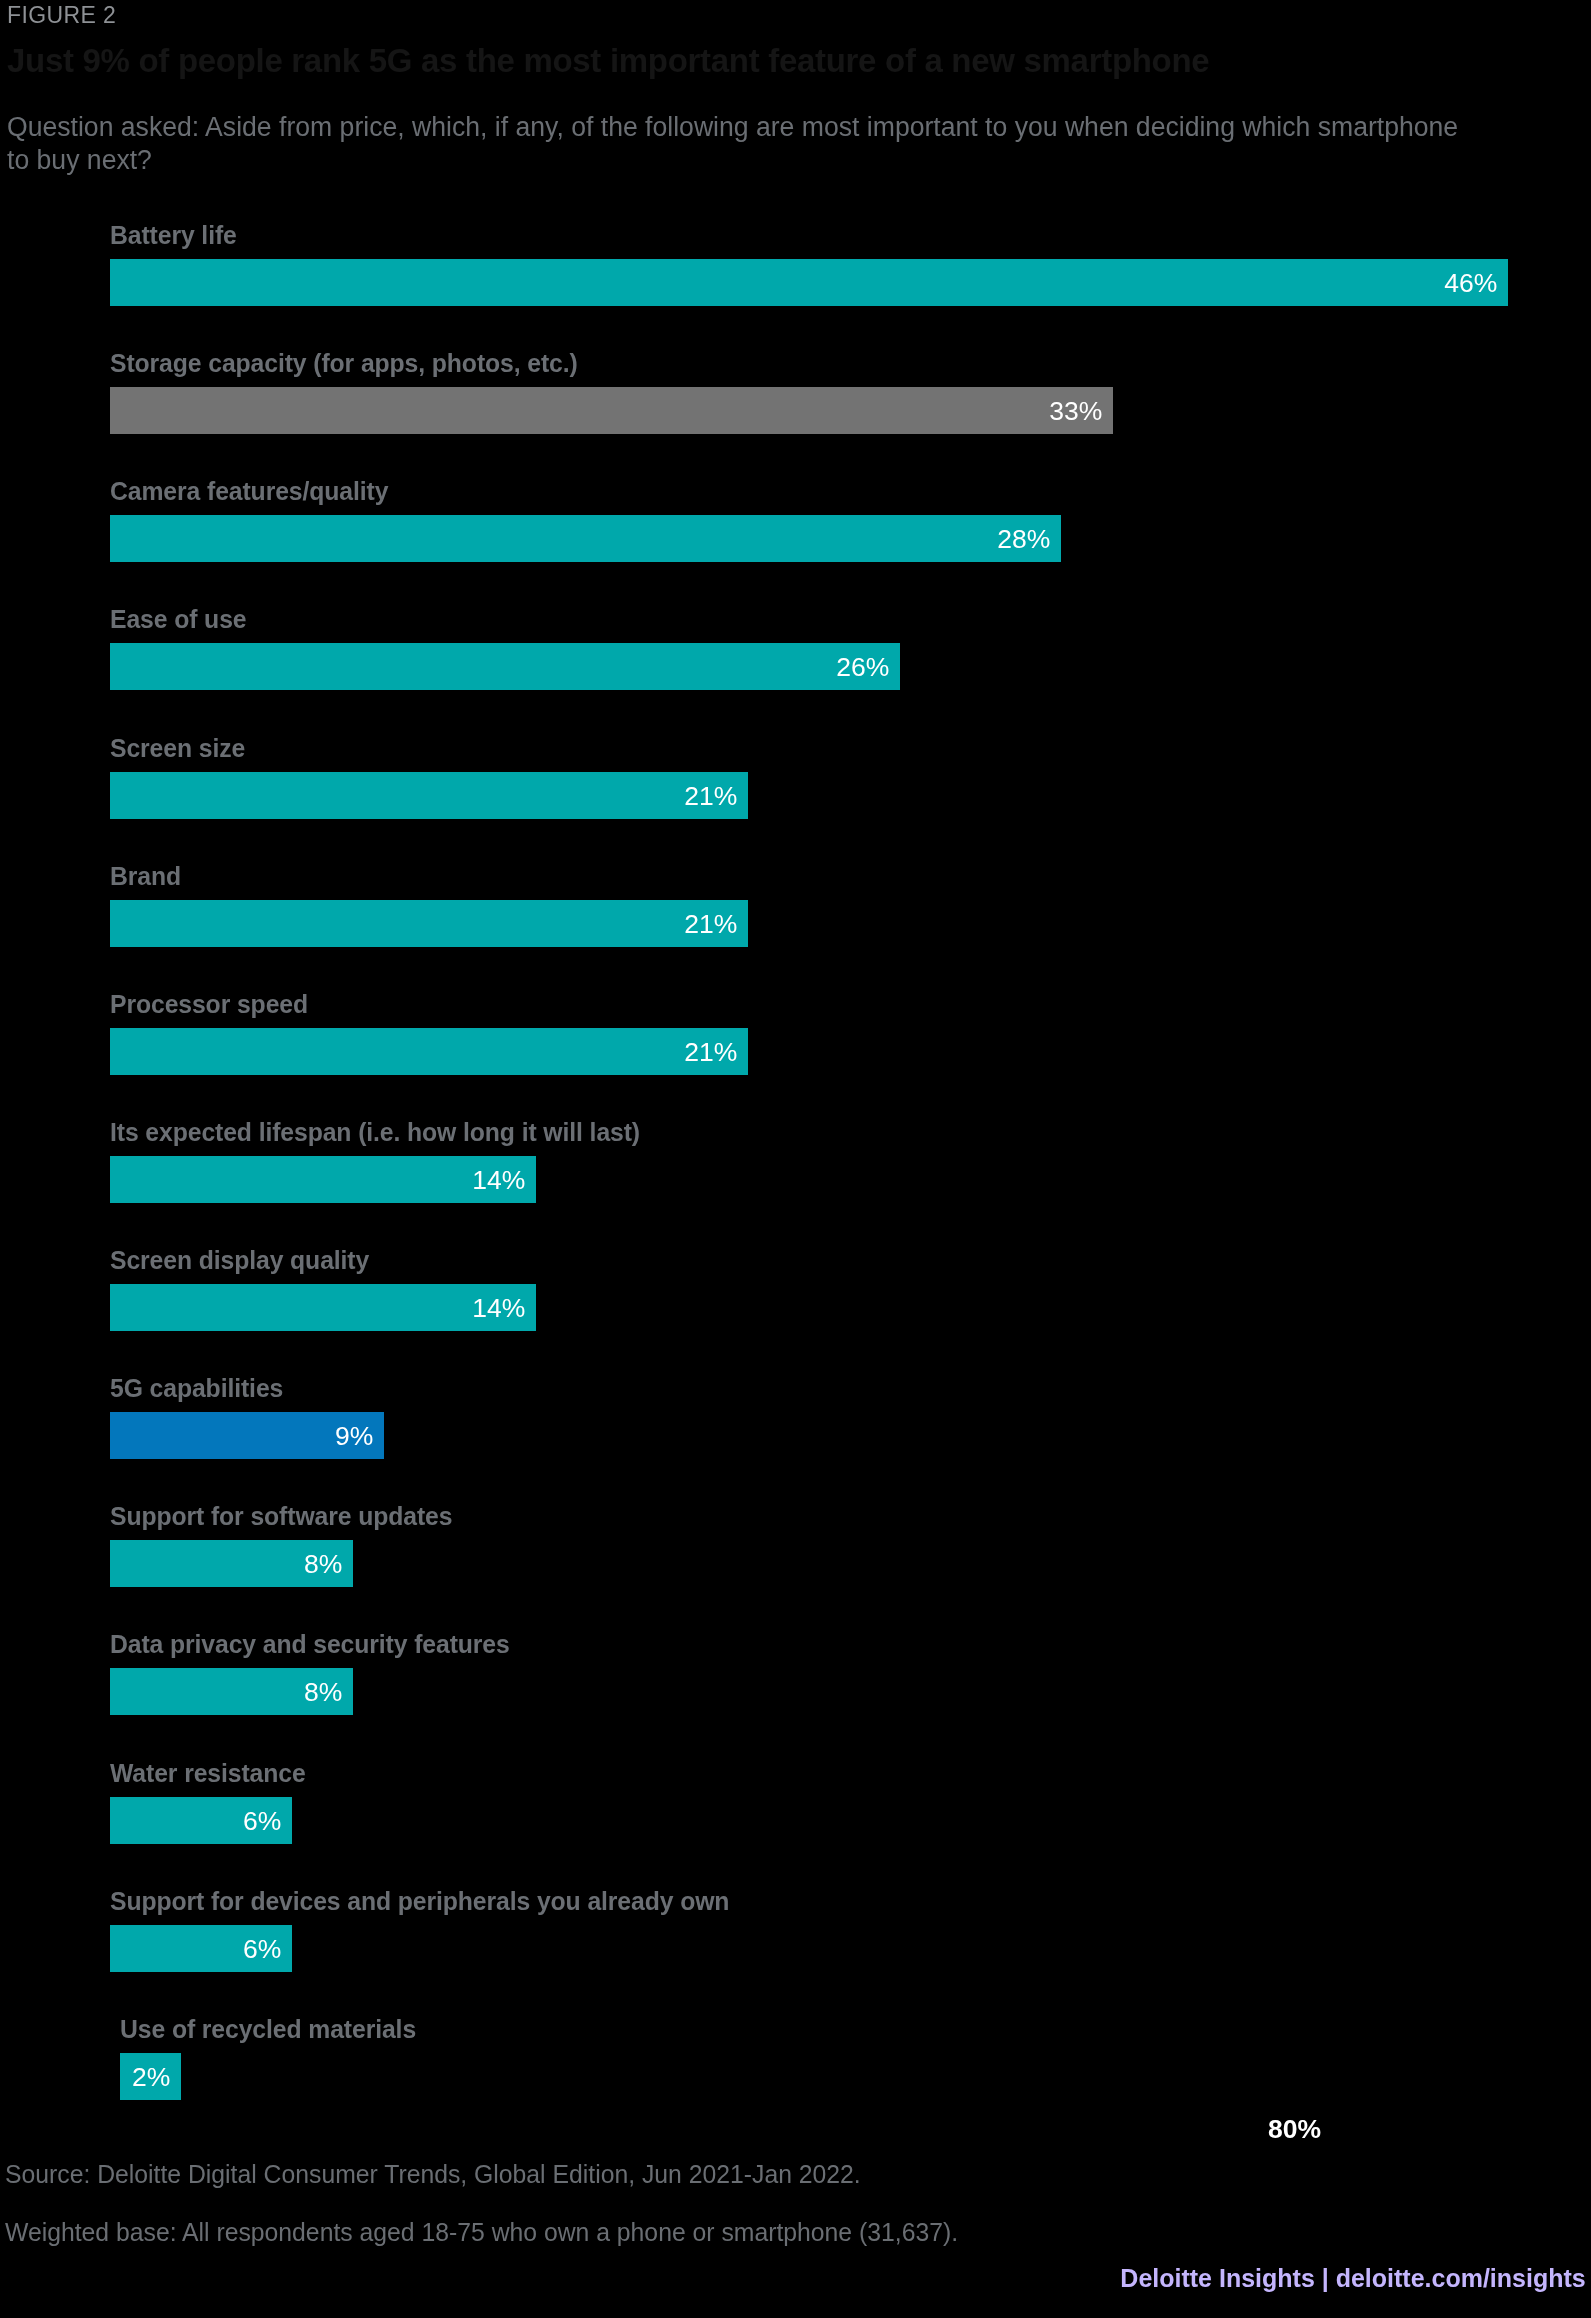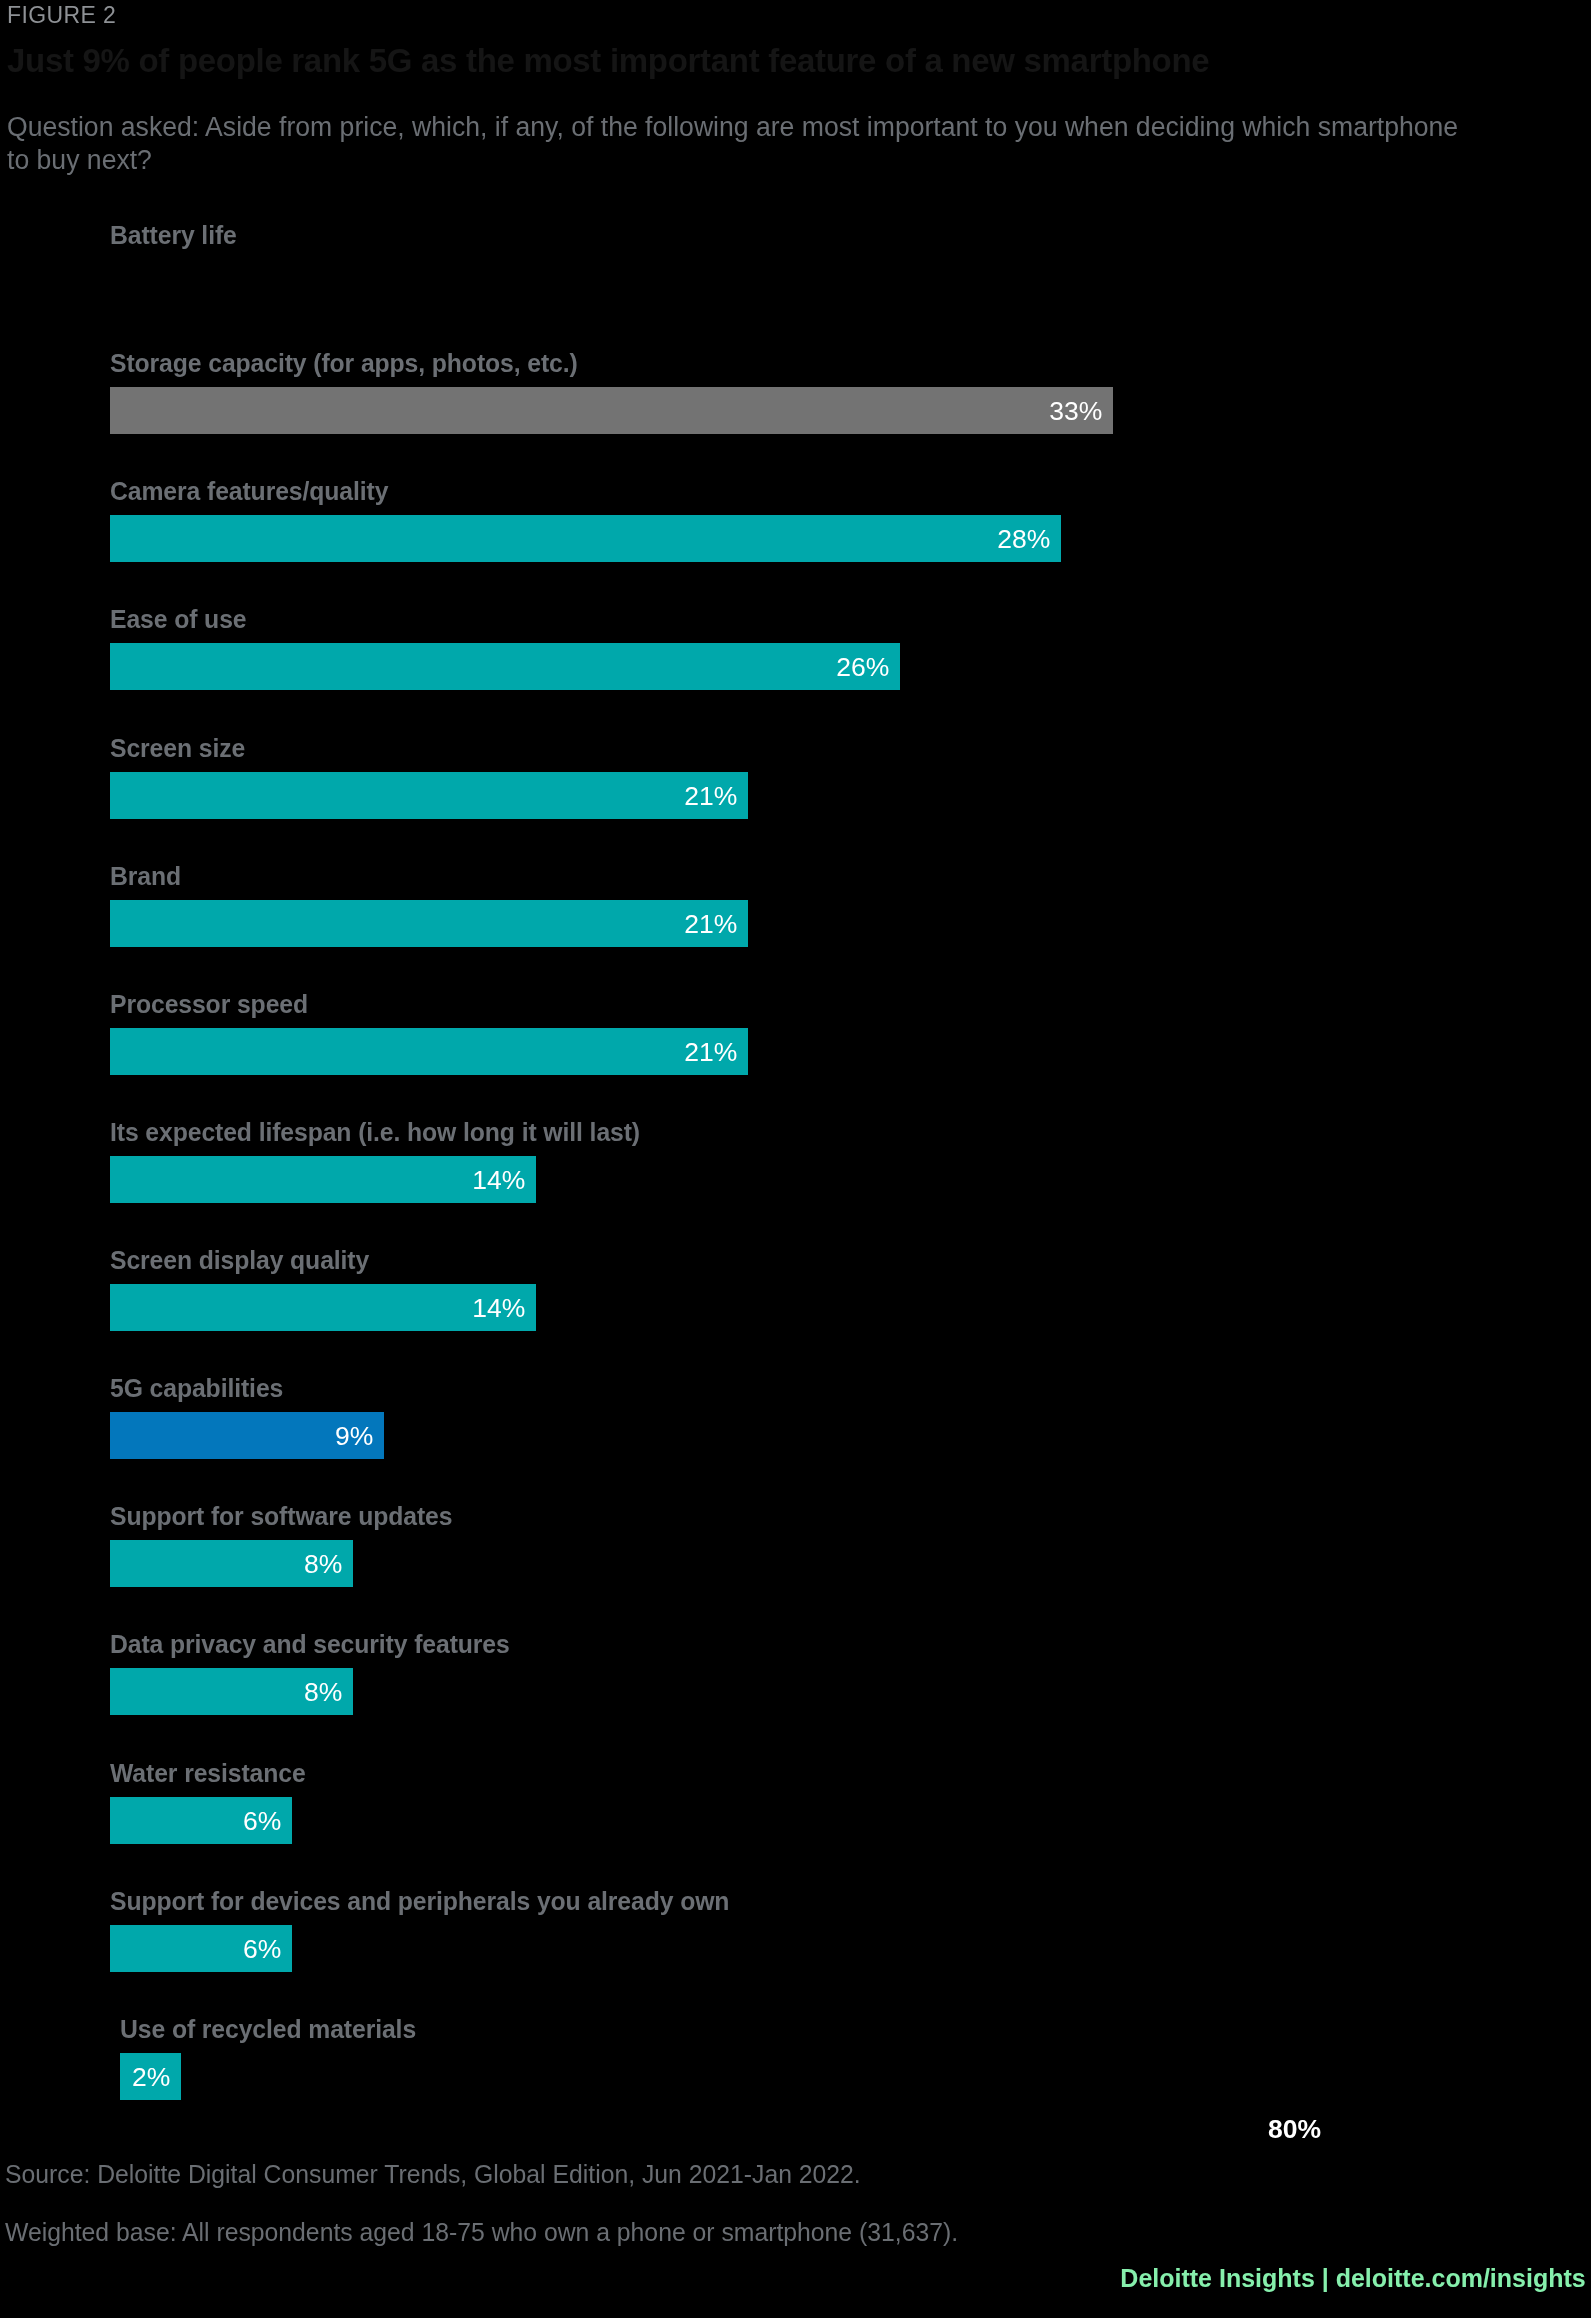--- a/index.html
+++ b/index.html
@@ -136,39 +136,42 @@
   }
   .source-1 { top: 2160px; }
   .source-2 { top: 2218px; }
 
   .brand-footer {
     position: absolute;
     right: 5.3px;
     top: 2264px;
     font-size: 25px;
     font-weight: bold;
-    color: #86efac;
+    color: #c4b5fd;
     white-space: nowrap;
     text-align: left;
   }
 </style>
 </head>
 <body>
 
 <div class="canvas">
 
   <div class="figure-label">FIGURE 2</div>
 
   <div class="chart-title">Just 9% of people rank 5G as the most important feature of a new smartphone</div>
 
   <div class="chart-subtitle">Question asked: Aside from price, which, if any, of the following are most important to you when deciding which smartphone to buy next?</div>
 
   <div class="plot" id="plot-area">
       <div class="row" style="top: 0px;">
         <div class="row-label">Battery life</div>
+        <div class="bar" style="width: 1398px; background: rgb(0, 168, 171);">
+          <span class="bar-value">46%</span>
+        </div>
       </div>
       <div class="row" style="top: 128px;">
         <div class="row-label">Storage capacity (for apps, photos, etc.)</div>
         <div class="bar" style="width: 1003px; background: #737373;">
           <span class="bar-value">33%</span>
         </div>
       </div>
       <div class="row" style="top: 256px;">
         <div class="row-label">Camera features/quality</div>
         <div class="bar" style="width: 951px; background: rgb(0, 168, 171);">

